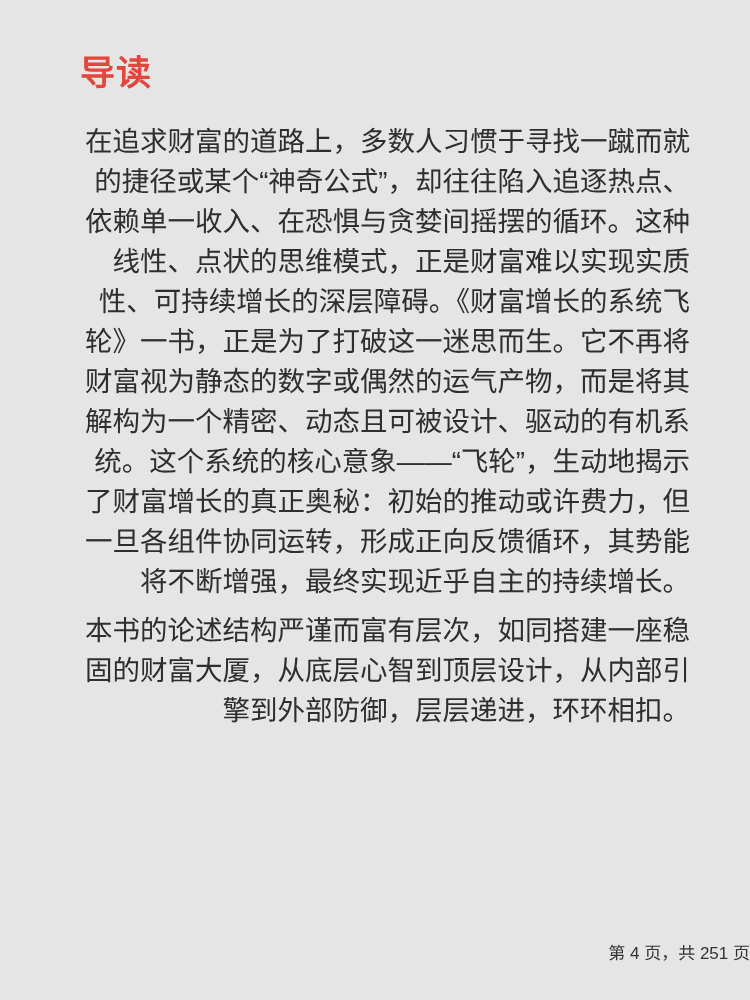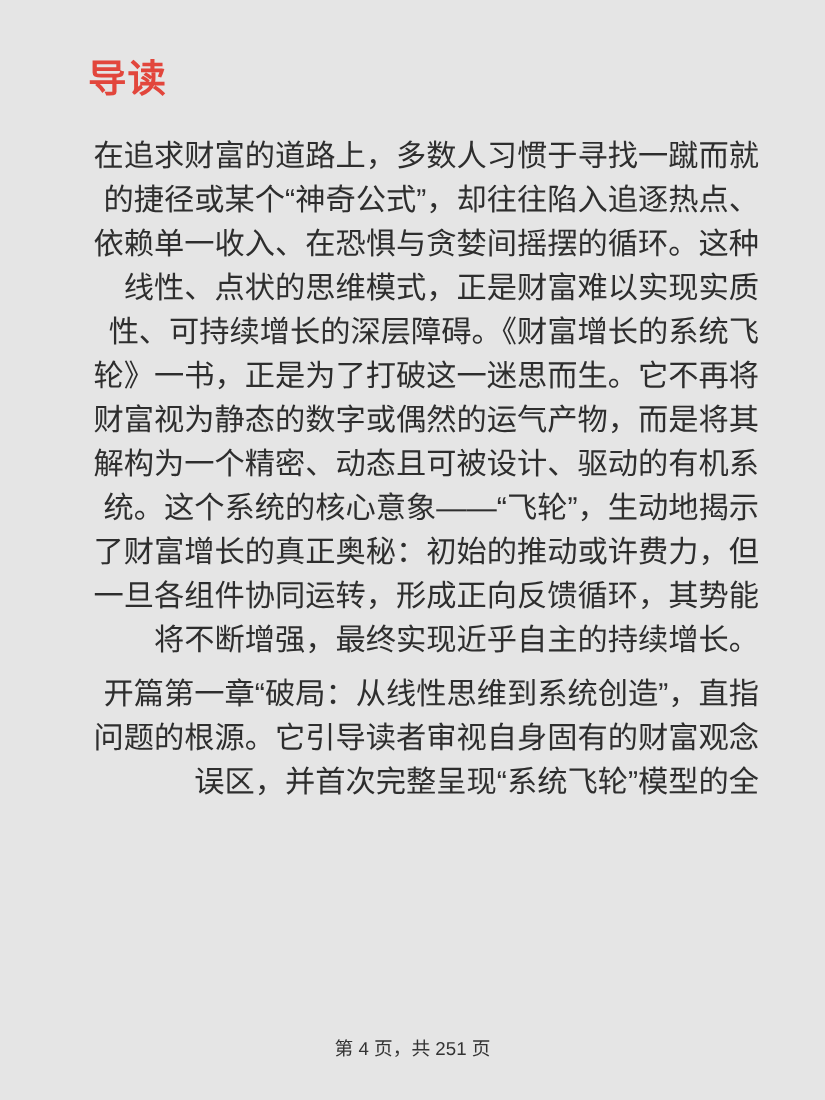--- a/index.html
+++ b/index.html
@@ -37,29 +37,29 @@
     margin: 0 0 9px 0;
     text-align: right;
     word-break: break-all;
     overflow-wrap: break-word;
   }
   .footer {
     position: absolute;
     top: 944px;
     left: 0;
     width: 750px;
-    text-align: center;
+    text-align: right;
     font-size: 17px;
     line-height: 20px;
     color: #333333;
   }
 </style>
 </head>
 <body>
 
 <div class="page">
   <div class="content">
     <h1 class="heading">导读</h1>
     <p class="para">在追求财富的道路上，多数人习惯于寻找一蹴而就的捷径或某个“神奇公式”，却往往陷入追逐热点、依赖单一收入、在恐惧与贪婪间摇摆的循环。这种线性、点状的思维模式，正是财富难以实现实质性、可持续增长的深层障碍。《财富增长的系统飞轮》一书，正是为了打破这一迷思而生。它不再将财富视为静态的数字或偶然的运气产物，而是将其解构为一个精密、动态且可被设计、驱动的有机系统。这个系统的核心意象——“飞轮”，生动地揭示了财富增长的真正奥秘：初始的推动或许费力，但一旦各组件协同运转，形成正向反馈循环，其势能将不断增强，最终实现近乎自主的持续增长。</p>
-    <p class="para">开篇第一章“破局：从线性思维到系统创造”，直指问题的根源。它引导读者审视自身固有的财富观念误区，并首次完整呈现“系统飞轮”模型的全</p>
+    <p class="para">本书的论述结构严谨而富有层次，如同搭建一座稳固的财富大厦，从底层心智到顶层设计，从内部引擎到外部防御，层层递进，环环相扣。</p>
   </div>
   <div class="footer">第 4 页，共 251 页</div>
 </div>
 
 </body></html>

